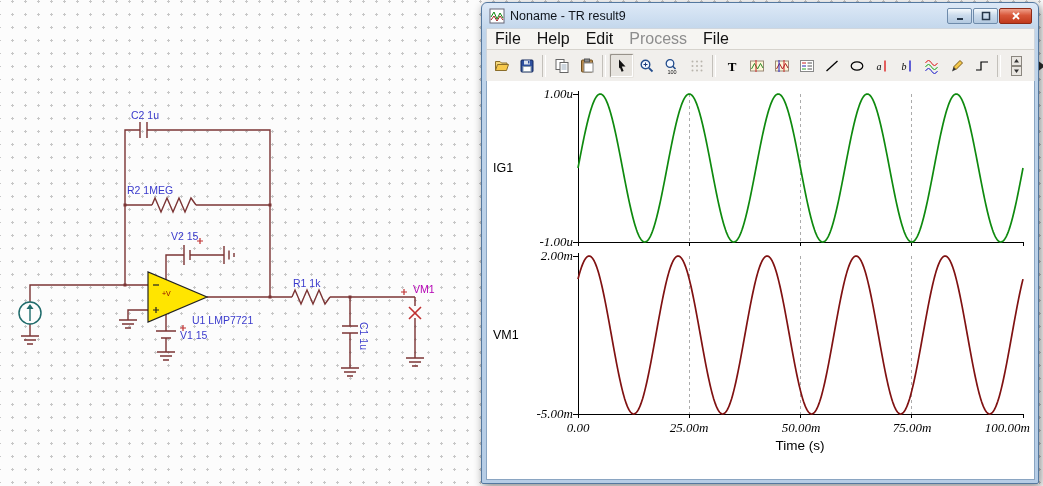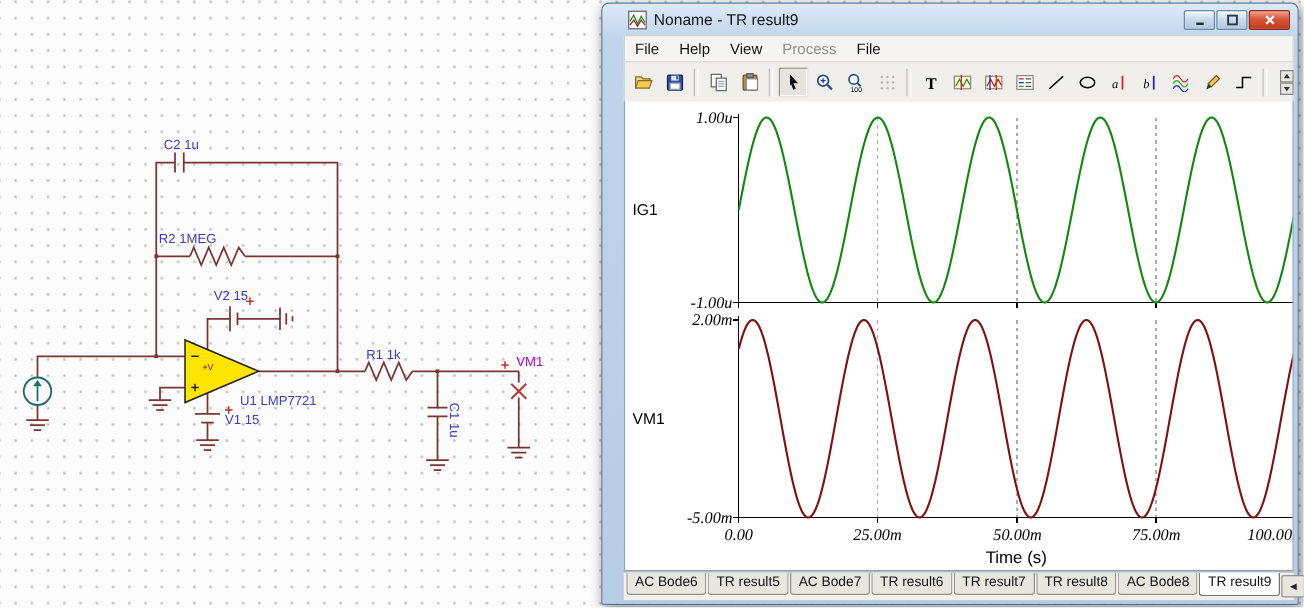--- a/index.html
+++ b/index.html
@@ -14,30 +14,30 @@
   .red{stroke:#c03030;stroke-width:1.2;fill:none;}
   .jd rect{fill:#7b3434;}
   .slab{font:10.5px "Liberation Sans",sans-serif;fill:#3a3acc;}
   .mlab{fill:#b400b4;}
 
   
   .window{position:absolute;left:481px;top:2px;width:558px;height:482px;
           background:linear-gradient(180deg,#dde9f7 0,#bfd4ea 30px,#b6cde6 100%);
           border:1px solid #54789f;border-radius:6px 6px 2px 2px;
           box-shadow:2px 3px 10px rgba(0,0,0,.45);
-          display:flex;flex-direction:column;padding:0 3px 3px 17px;box-sizing:border-box;}
+          display:flex;flex-direction:column;padding:0 3px 3px 4px;box-sizing:border-box;}
   .titlebar{height:25px;display:flex;align-items:center;gap:5px;padding:0 3px;}
   .title{font-size:12.5px;color:#10151c;flex:1;white-space:nowrap;overflow:hidden;}
   .winbtns{display:flex;gap:1px;align-items:flex-start;}
   .wbtn{height:16px;display:flex;align-items:center;justify-content:center;
         border:1px solid #6e8bab;border-radius:2px;box-sizing:border-box;cursor:default;}
   .wbtn.mm{width:25px;background:linear-gradient(#f6fafd,#cbdbec 45%,#b3c9e0);}
   .wbtn.cl{width:33px;background:linear-gradient(#f0a18c,#d8573a 45%,#c03a1d);border-color:#8e2a16;}
   .menubar{height:20px;background:#f6f5f2;border:1px solid #cfd6de;border-bottom:1px solid #d6d3cd;
-           display:flex;align-items:center;font-size:12px;color:#111;}
+           display:flex;align-items:center;font-size:16px;color:#111;}
   .menu-item{padding:2px 8px;cursor:default;}
   .menu-item.disabled{color:#8d8d8d;}
   .toolbar{height:31px;background:#f1efec;border-left:1px solid #cfd6de;border-right:1px solid #cfd6de;
            display:flex;align-items:center;padding:0 2px;}
   .tbtn{width:23px;height:23px;display:flex;align-items:center;justify-content:center;
         border:1px solid transparent;border-radius:2px;cursor:default;flex:0 0 auto;}
   .tbtn.pressed{background:#e7e4df;box-shadow:inset 1px 1px 0 #97928a, inset -1px -1px 0 #ffffff;}
   .tsep{width:2px;height:22px;border-left:1px solid #c3c0ba;border-right:1px solid #ffffff;margin:0 3px;flex:0 0 auto;}
   .client{flex:1;background:#fff;border:1px solid #8aa5c2;border-top:none;display:flex;
           flex-direction:column;min-height:0;overflow:hidden;}
@@ -163,21 +163,21 @@
           <svg width="12" height="12">
               <path d="M3 3 L9 9 M9 3 L3 9" stroke="#fff" stroke-width="1.8"></path>
             </svg>
         </div>
       </div>
     </div>
 
     <div class="menubar">
       <span class="menu-item">File</span>
       <span class="menu-item">Help</span>
-      <span class="menu-item">View</span>
+      <span class="menu-item">Edit</span>
       <span class="menu-item disabled">Process</span>
       <span class="menu-item">File</span>
     </div>
 
     <div class="toolbar">
       <span class="tbtn" title="open">
           <svg width="16" height="16">
             <path d="M1.5 12.5 V3.5 H6 l1.5 1.5 H13 V6.5" fill="#f5d87a" stroke="#8a6d2a"></path>
             <path d="M1.5 12.5 L3.5 6.5 H14.5 L12.5 12.5 Z" fill="#f7c94c" stroke="#8a6d2a"></path>
           </svg>
@@ -368,29 +368,15 @@
           <text class="xtick" x="88" y="348" text-anchor="middle">0.00</text>
           <text class="xtick" x="199" y="348" text-anchor="middle">25.00m</text>
           <text class="xtick" x="311" y="348" text-anchor="middle">50.00m</text>
           <text class="xtick" x="422" y="348" text-anchor="middle">75.00m</text>
           <text class="xtick" x="540" y="348" text-anchor="end">100.00m</text>
           <text class="axtitle" x="310" y="366" text-anchor="middle">Time (s)</text>
         </svg>
       </div>
     </div>
 
-    <div class="tabbar">
-      <span class="tab">AC Bode6</span>
-      <span class="tab">TR result5</span>
-      <span class="tab">AC Bode7</span>
-      <span class="tab">TR result6</span>
-      <span class="tab">TR result7</span>
-      <span class="tab">TR result8</span>
-      <span class="tab">AC Bode8</span>
-      <span class="tab active">TR result9</span>
-      <span class="tabnav">
-        <span class="tnbtn">◄</span>
-        <span class="tnbtn">►</span>
-      </span>
-    </div>
 
   </div>
 </div>
 
 </body></html>

